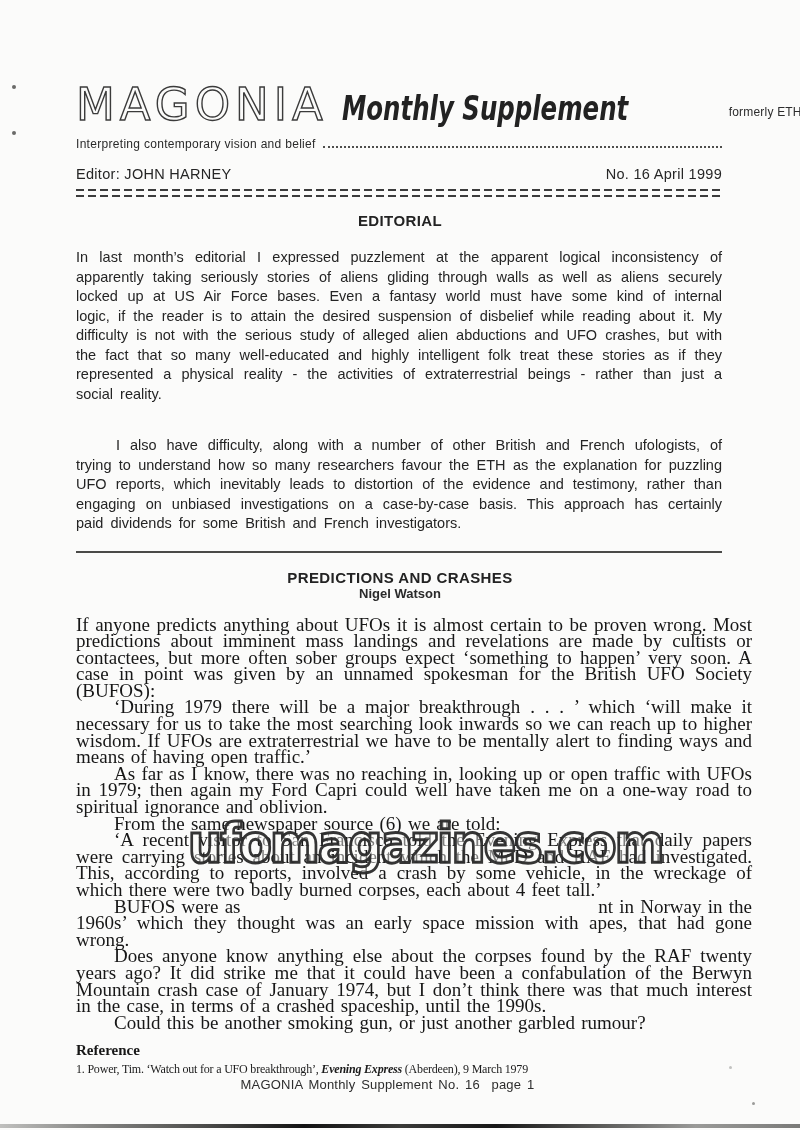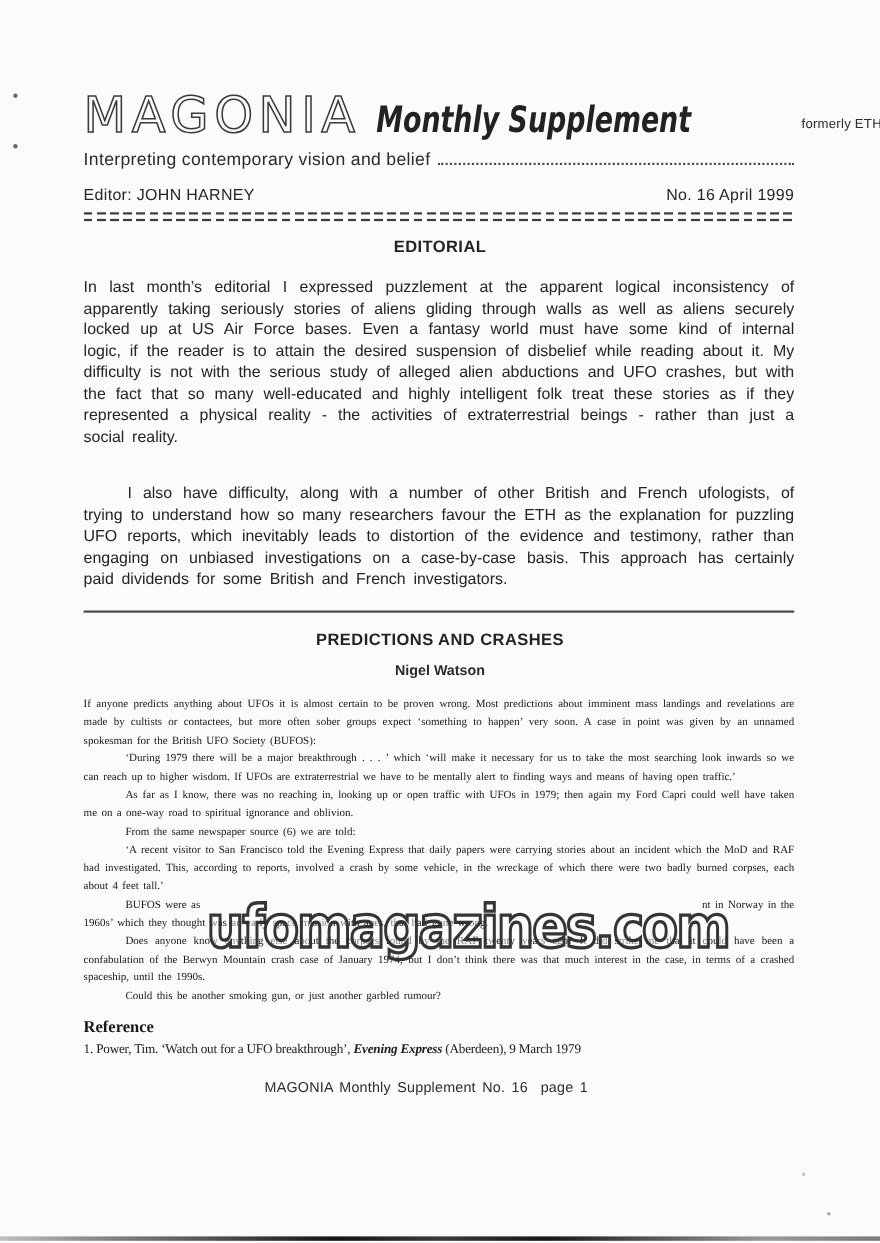--- a/index.html
+++ b/index.html
@@ -41,21 +41,21 @@
   }
   .formerly {
     margin-left: auto;
     font-size: 12px; color: #2c2c2c;
     align-self: center; padding-top: 14px;
     letter-spacing: 0.2px;
   }
   .tagline-row {
     display: flex; align-items: baseline;
     margin: 10px 78px 0 76px;
-    font-size: 16px; color: #2a2a2a; letter-spacing: 0.3px;
+    font-size: 12px; color: #2a2a2a; letter-spacing: 0.3px;
   }
   .tagline-leader {
     flex: 1; margin-left: 7px; margin-bottom: 3px;
     border-bottom: 2px dotted #4e4e4c;
   }
   .editor-row {
     display: flex; justify-content: space-between; align-items: flex-start;
     margin: 15px 78px 0 76px;
     font-size: 14.5px; color: #262626; letter-spacing: 0.3px;
   }
@@ -86,27 +86,27 @@
   .section-divider {
     margin: 17px 78px 0 76px;
     border: none; border-top: 2px solid #4a4a48; height: 0;
   }
   .article-title {
     margin-top: 16px; text-align: center;
     font-size: 15px; font-weight: 700; color: #232323;
     letter-spacing: 0.4px;
   }
   .article-byline {
-    margin-top: 12px; text-align: center;
+    text-align: center;
     font-size: 13px; font-weight: 700; color: #2a2a2a;
   }
   .article-body {
-    margin: 16px 78px 0 76px;
+    margin: 16px 48px 0 76px;
     font-family: "Liberation Serif", serif;
-    font-size: 10px; line-height: 16.6px;
+    font-size: 19px; line-height: 16.6px;
     text-align: justify; word-spacing: 1.5px;
     color: #171717;
   }
   .article-body p { margin: 0; }
   .article-body p.indent { text-indent: 38px; }
   .obscured-line { display: flex; }
   .obscured-line .ob-before { margin-left: 38px; }
   .obscured-line .ob-gap { flex: 1; }
   .reference-heading {
     margin: 11px 78px 0 76px;
@@ -114,21 +114,21 @@
     font-size: 15px; font-weight: 700; color: #171717;
   }
   .reference-entry {
     margin: 3px 78px 0 76px;
     font-family: "Liberation Serif", serif;
     font-size: 12px; color: #1b1b1b; letter-spacing: -0.2px;
   }
   .reference-entry .ref-source { font-style: italic; font-weight: 700; }
   
   .footer {
-    margin-top: 20px; text-align: center;
+    text-align: center;
     font-size: 13px; color: #2d2d2d;
     letter-spacing: 0.2px; word-spacing: 2px;
     padding-right: 25px;
   }
   
   .watermark {
     position: absolute; top: 817px; left: 188px;
     font-family: "DejaVu Sans", sans-serif;
     font-weight: 700; font-size: 53px; line-height: 1;
     letter-spacing: -2px; white-space: nowrap;

